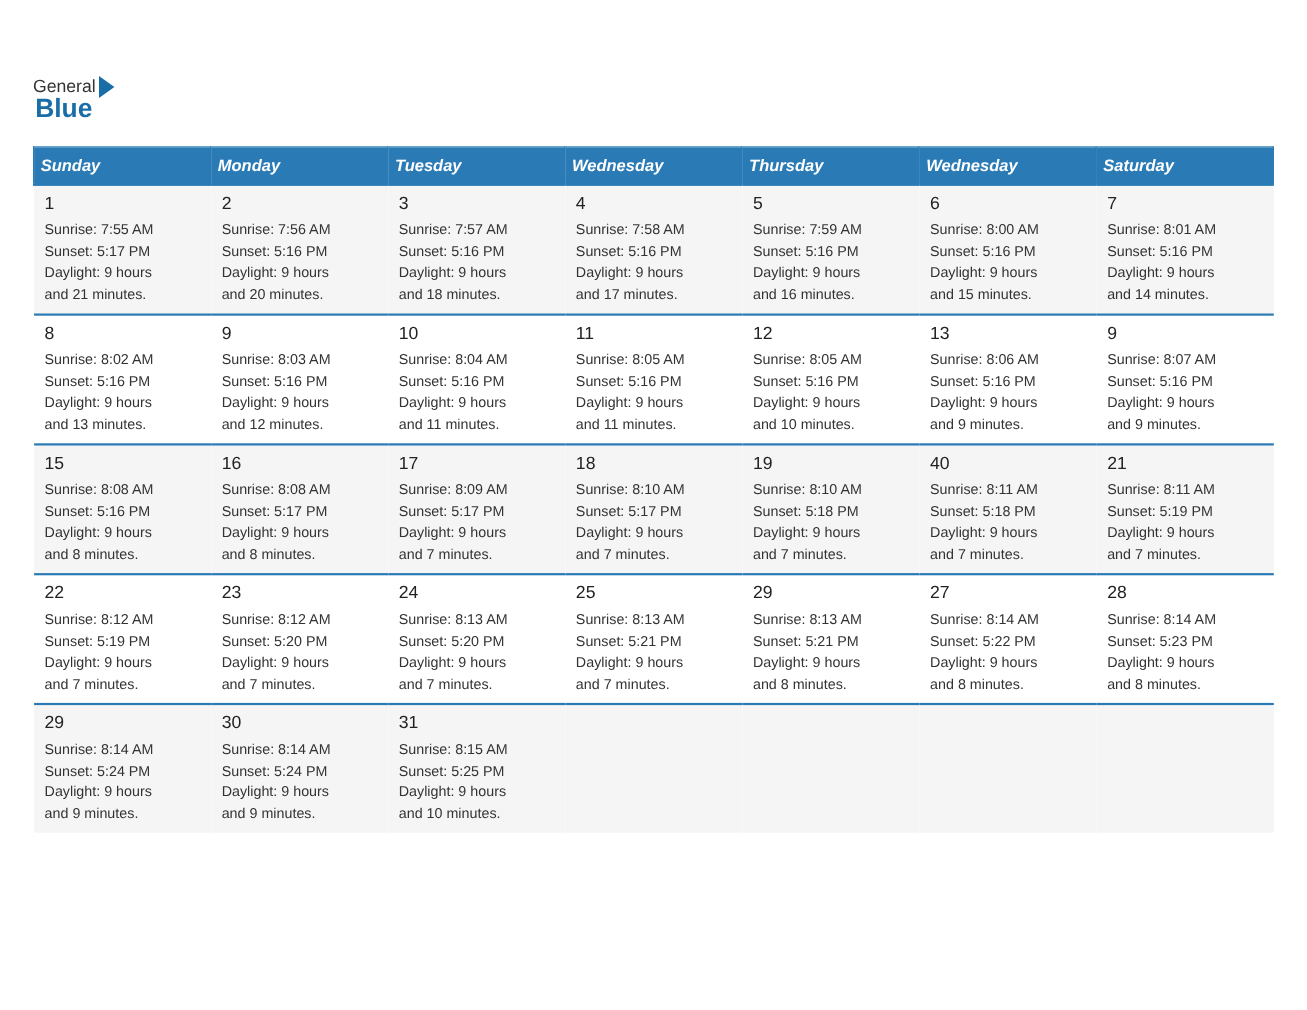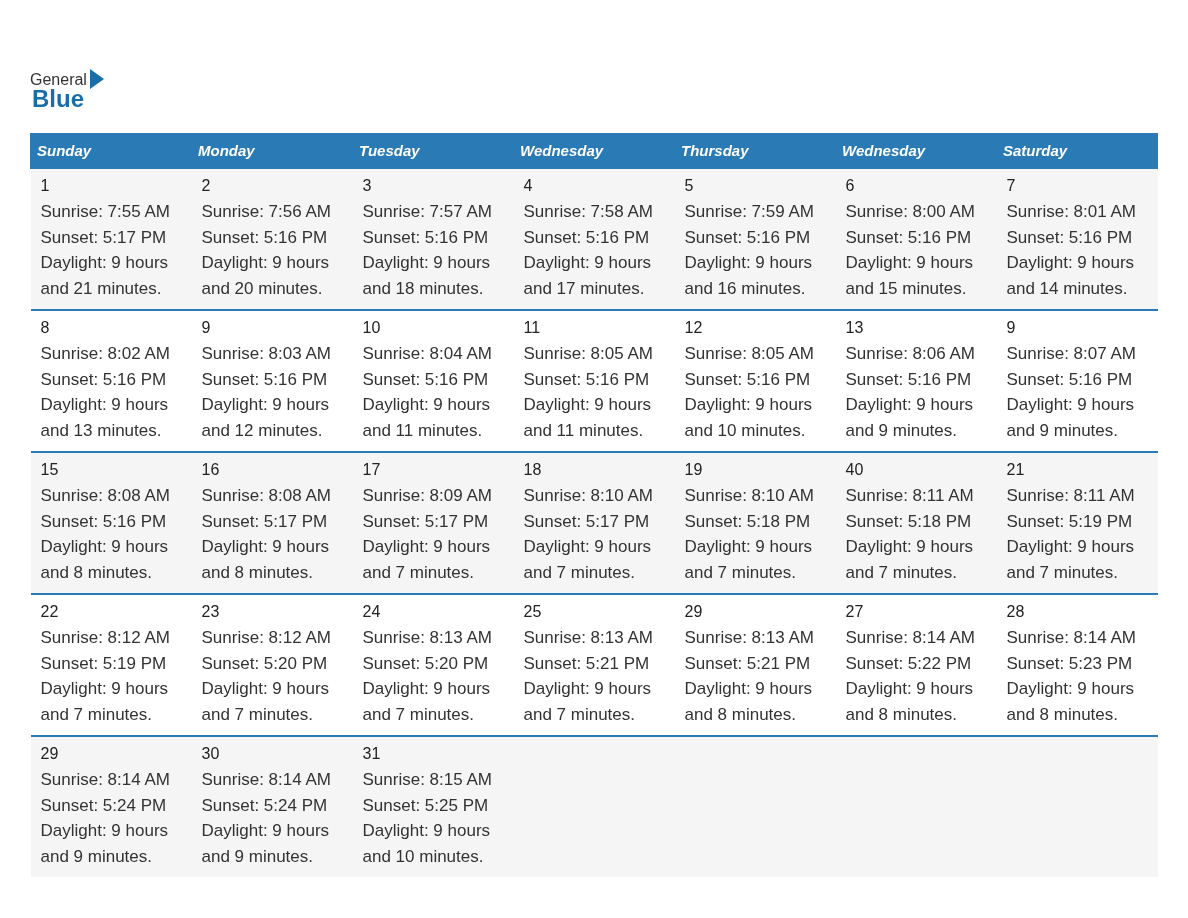--- a/index.html
+++ b/index.html
@@ -74,21 +74,21 @@
     .calendar-table tbody tr td.empty {
       background: #fff;
     }
     .day-number {
       font-size: 16px;
       font-weight: normal;
       color: #222;
       margin-bottom: 4px;
     }
     .day-info {
-      font-size: 17px;
+      font-size: 13px;
       line-height: 1.5;
       color: #333;
     }
     
     .calendar-table tbody tr:nth-child(odd) td {
       background-color: #f5f5f5;
     }
     .calendar-table tbody tr:nth-child(even) td {
       background-color: #fff;
     }

